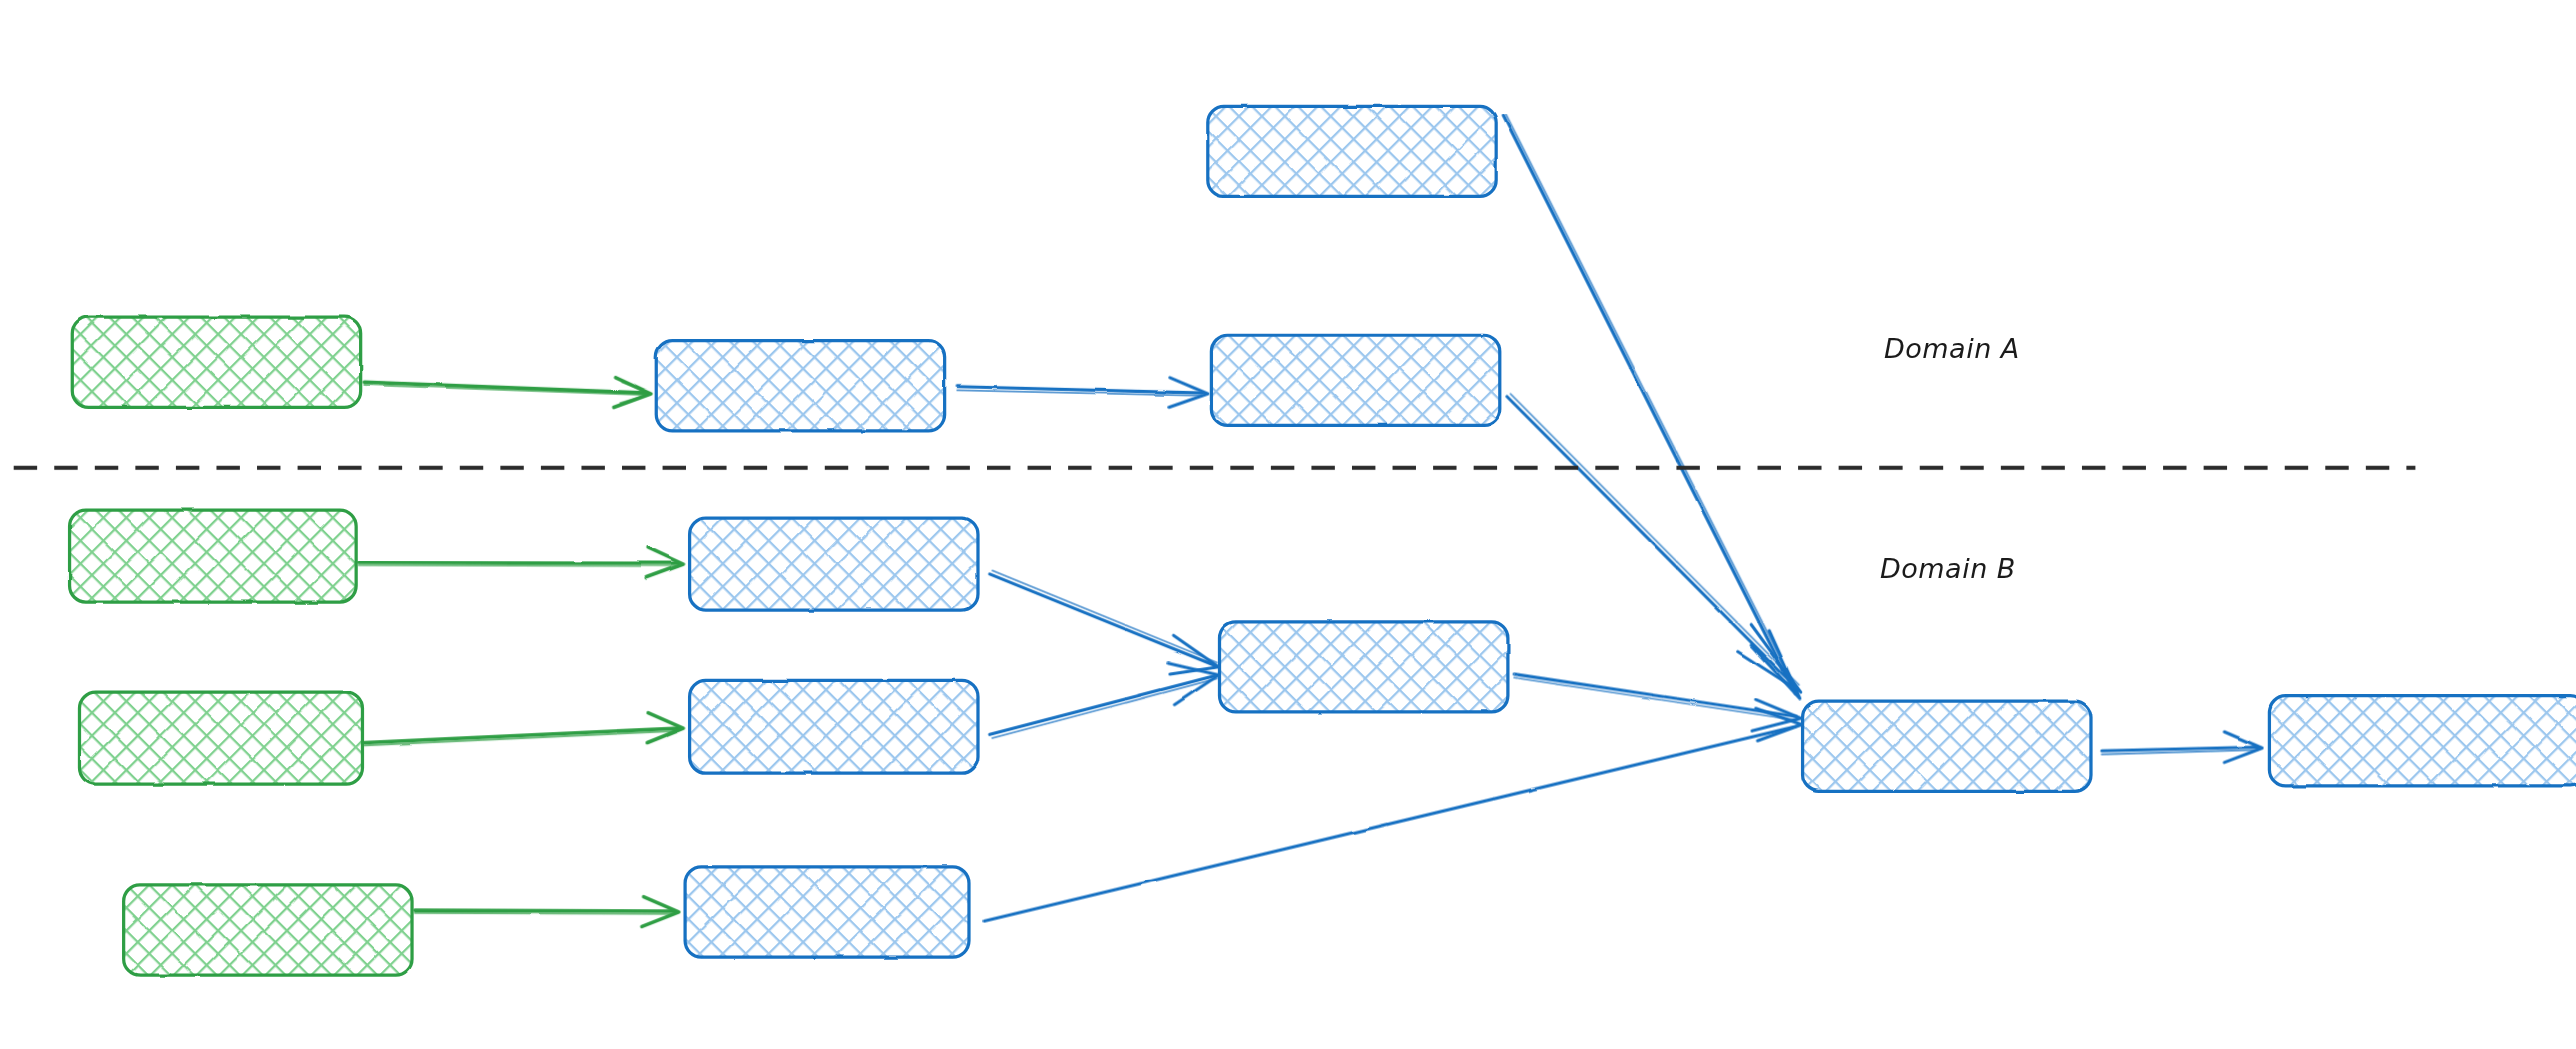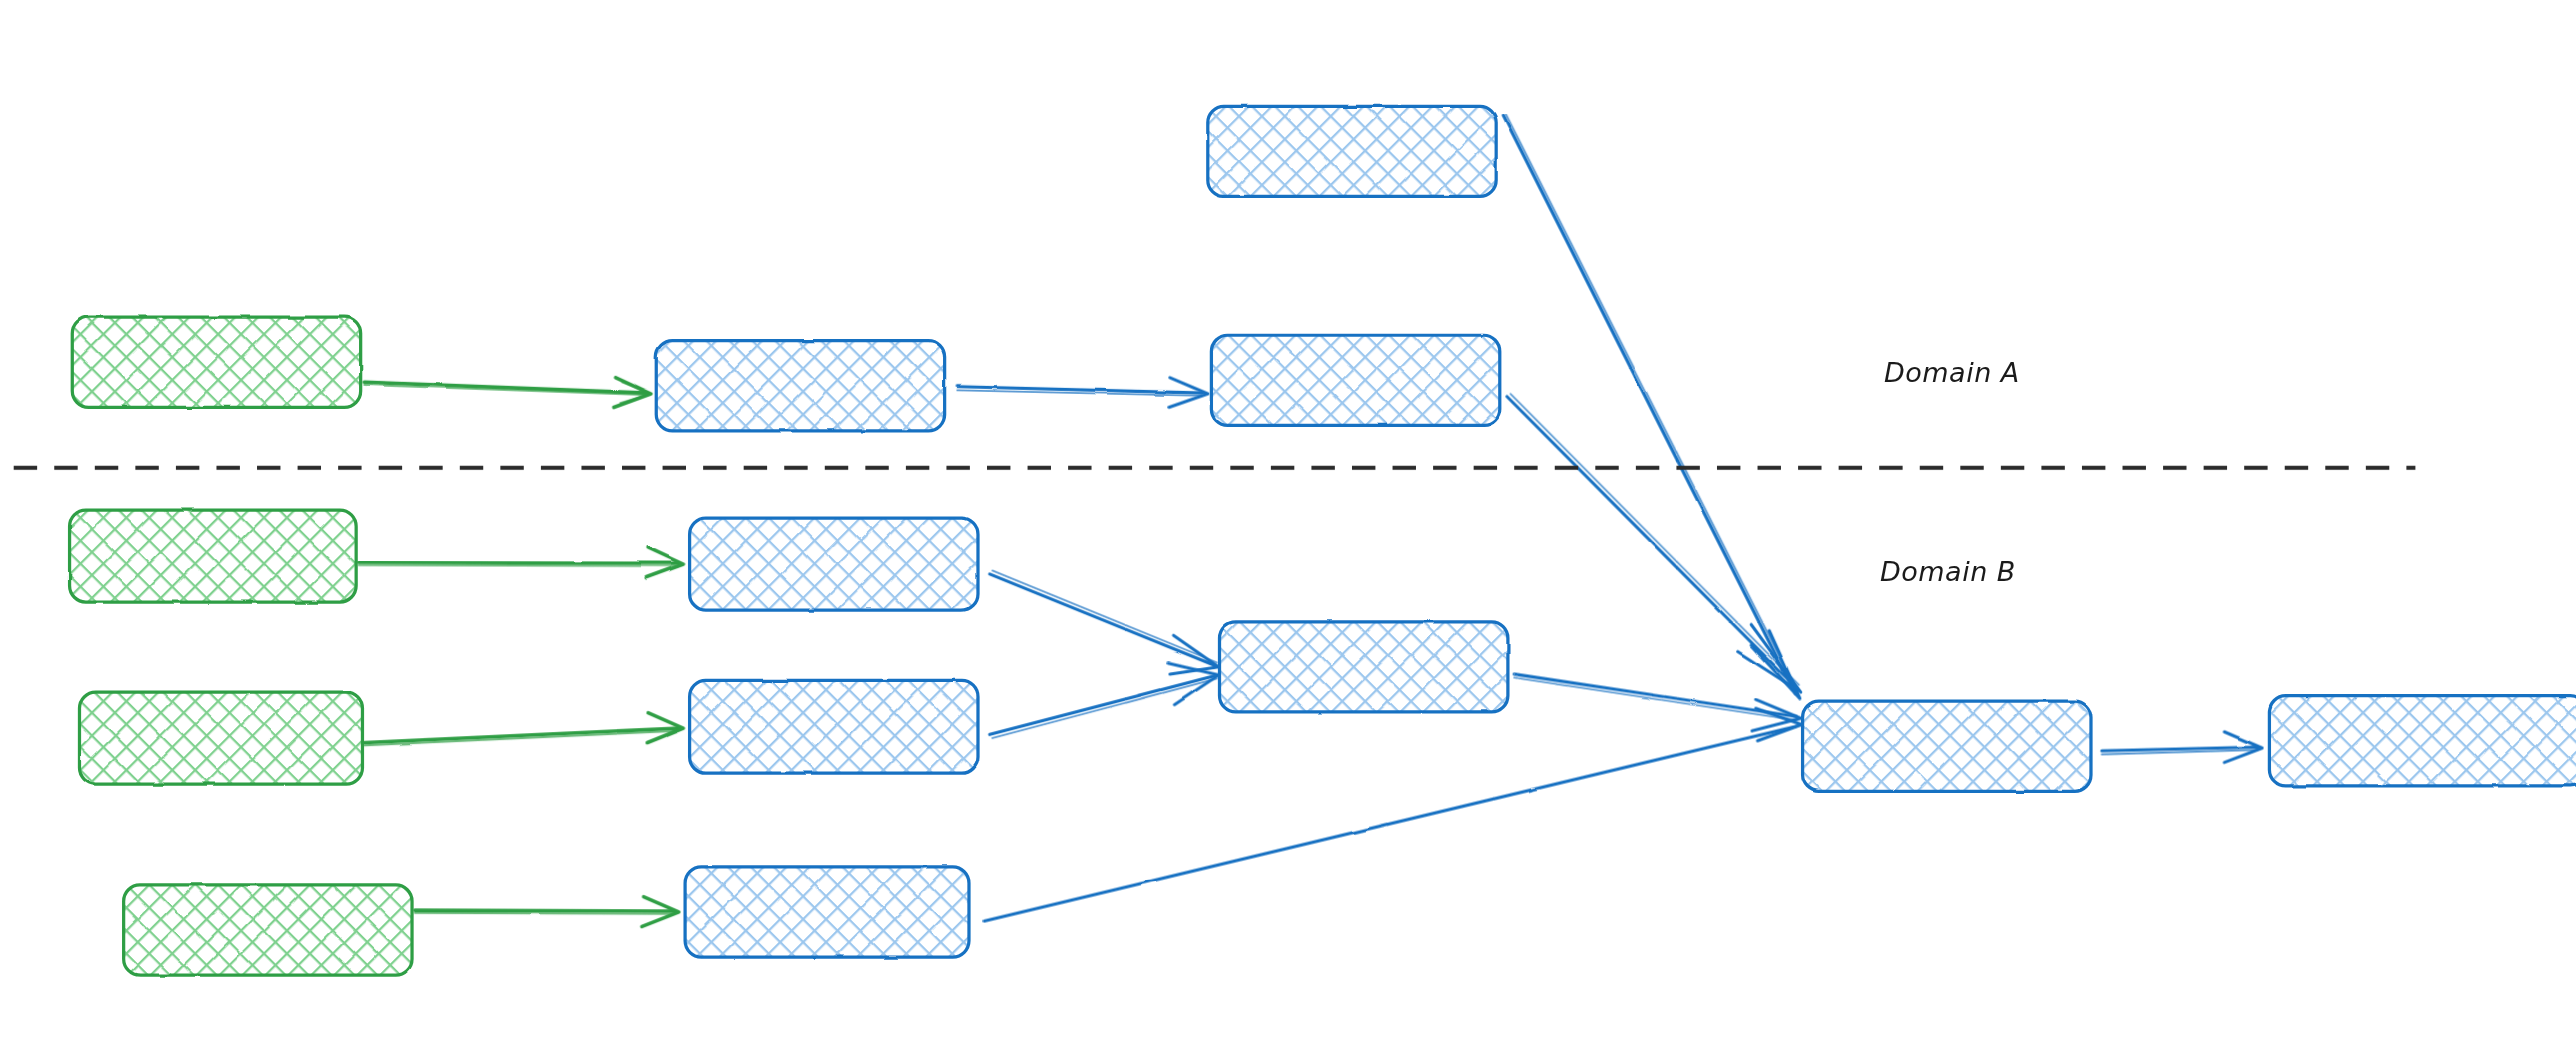--- a/index.html
+++ b/index.html
@@ -26,24 +26,23 @@
   .domain-label {
     position: absolute;
     font-family: "DejaVu Sans", sans-serif;
     font-size: 27px;
     font-weight: 400;
     font-style: italic;
     color: #1b1b1b;
     letter-spacing: 0.5px;
     white-space: nowrap;
     user-select: none;
-    margin-top: 24px;
   }
   #domain-a-label { left: 1884px; top: 333px; }
-  #domain-b-label { left: 1880px; top: 532px; }
+  #domain-b-label { left: 1880px; top: 553px; }
 </style>
 </head>
 <body>
 
 <div id="canvas">
 
   <svg id="diagram-svg" viewBox="0 0 2858 1164" xmlns="http://www.w3.org/2000/svg">
     <defs>
       <pattern id="hatch-green" width="18" height="18" patternUnits="userSpaceOnUse" patternTransform="rotate(45)">
         <rect width="18" height="18" fill="#ffffff"></rect>

